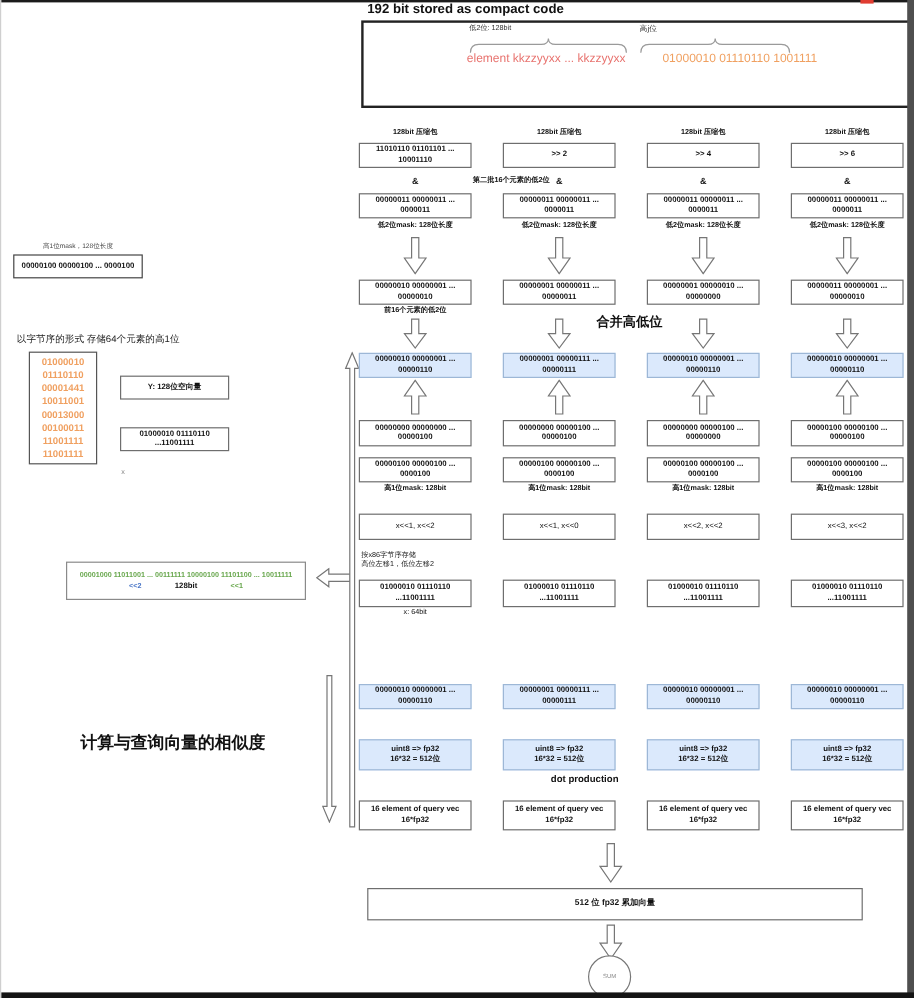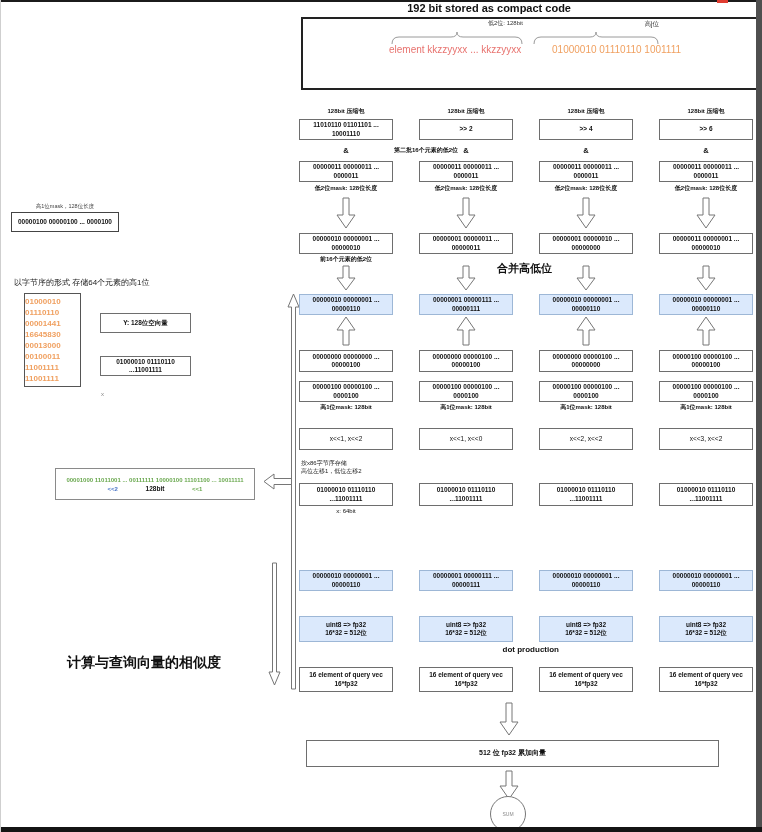--- a/index.html
+++ b/index.html
@@ -1,19 +1,19 @@
 <!DOCTYPE html>
 <html><head>
 <meta charset="utf-8">
 <style>
   html,body{margin:0;padding:0;background:#fff;}
   #page{position:relative;width:762px;height:832px;background:#fff;overflow:hidden;
         font-family:"Liberation Sans",sans-serif;color:#111;border-left:1px solid #cfcfcf;}
   .abs{position:absolute;}
-  .ctr{text-align:right;}
+  .ctr{text-align:left;}
   
   .bx{position:absolute;border:1px solid #6e6e6e;background:#fff;display:flex;flex-direction:column;
       align-items:center;justify-content:center;font-size:6.5px;font-weight:600;color:#111;
       text-align:center;line-height:1.25;}
   .blue{background:#dbe9fc;border-color:#9db7d6;}
   .lbl{position:absolute;font-size:6px;font-weight:700;color:#111;text-align:center;line-height:1.25;}
   
   .tcol{position:absolute;top:105px;width:96px;height:430px;}
   .bcol{position:absolute;top:565px;width:96px;height:135px;}
   .c1{left:298px}.c2{left:418px}.c3{left:538px}.c4{left:658px}
@@ -67,26 +67,26 @@
   <div class="abs" style="left:388px;top:44px;font-size:10px;white-space:nowrap;">
     <span style="color:#e8736f;">element kkzzyyxx ... kkzzyyxx</span>
     <span style="color:#f0a060;margin-left:28px;">01000010 01110110 1001111</span>
   </div>
 
   <div class="lbl" style="left:10px;top:203px;width:108px;font-weight:400;font-size:5.5px;color:#444;">高1位mask，128位长度</div>
   <div class="bx" style="left:10px;top:212px;width:106px;height:18px;border-color:#444;">00000100 00000100 ... 0000100</div>
 
   <div class="abs" style="left:13px;top:277px;font-size:8px;color:#222;">以字节序的形式 存储64个元素的高1位</div>
   <div class="abs" style="left:23px;top:293px;width:55px;height:92px;border:1px solid #555;background:#fff;
-       display:flex;flex-direction:column;justify-content:center;
+       display:flex;flex-direction:column;align-items:center;justify-content:center;
        font-size:8px;line-height:11px;color:#f0a060;font-weight:600;">
     <span>01000010</span>
     <span>01110110</span>
     <span>00001441</span>
-    <span>16645830</span>
+    <span>10011001</span>
     <span>00013000</span>
     <span>00100011</span>
     <span>11001111</span>
     <span>11001111</span>
   </div>
   <div class="abs" style="left:100px;top:391px;font-size:6px;color:#888;">x</div>
 
   <div class="bx" style="left:99px;top:313px;width:89px;height:18px;">Y: 128位空向量</div>
   <div class="bx" style="left:99px;top:356px;width:89px;height:18px;">01000010 01110110 ...11001111</div>
 
@@ -112,21 +112,21 @@
 
   <svg class="abs" style="left:286px;top:293px;" width="13" height="398">
     <path class="arrow" d="M4.5 396 L8.5 396 L8.5 14 L12 14 L6.5 1 L1 14 L4.5 14 Z"></path>
   </svg>
   <svg class="abs" style="left:267px;top:562px;" width="13" height="124">
     <path class="arrow" d="M4.5 1 L8.5 1 L8.5 110 L12 110 L6.5 123 L1 110 L4.5 110 Z"></path>
   </svg>
 
   <div class="abs" style="left:393px;top:146px;font-size:6px;font-weight:700;">第二批16个元素的低2位</div>
   <div class="abs" style="left:496px;top:261px;font-size:11px;font-weight:700;">合并高低位</div>
-  <div class="abs" style="left:66px;top:610px;font-size:14px;font-weight:700;margin-top:44px;">计算与查询向量的相似度</div>
+  <div class="abs" style="left:66px;top:610px;font-size:14px;font-weight:700;">计算与查询向量的相似度</div>
   <div class="abs ctr" style="left:458px;top:645px;width:100px;font-size:8px;font-weight:700;">dot production</div>
 
   <div class="tcol c1">
     <div class="lbl r-header">128bit 压缩包</div>
     <div class="bx r-input">11010110 01101101 ... 10001110</div>
     <div class="lbl r-amp">&amp;</div>
     <div class="bx r-lmask">00000011 00000011 ... 0000011</div>
     <div class="lbl r-lmask-lbl">低2位mask: 128位长度</div>
     <svg class="r-arr1" width="20" height="32">
         <path class="arrow" d="M7 1 L13 1 L13 18 L19 18 L10 31 L1 18 L7 18 Z"></path>

